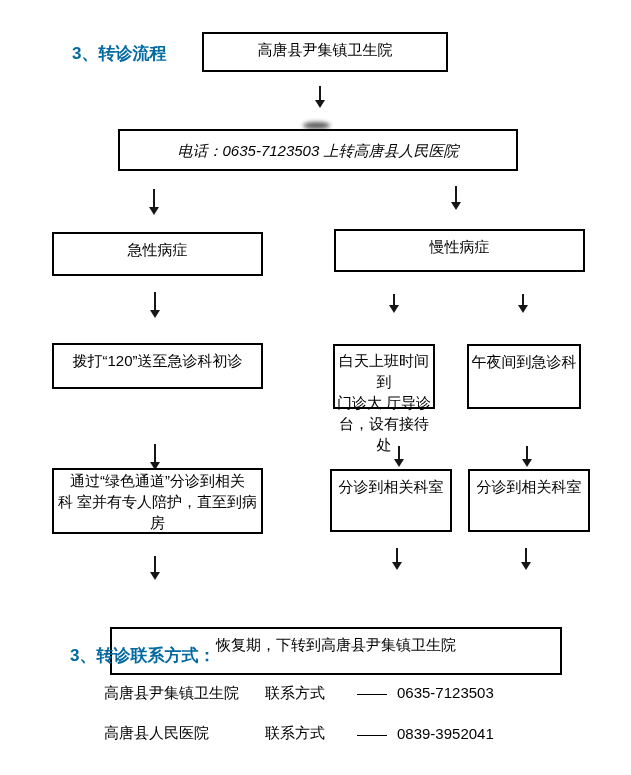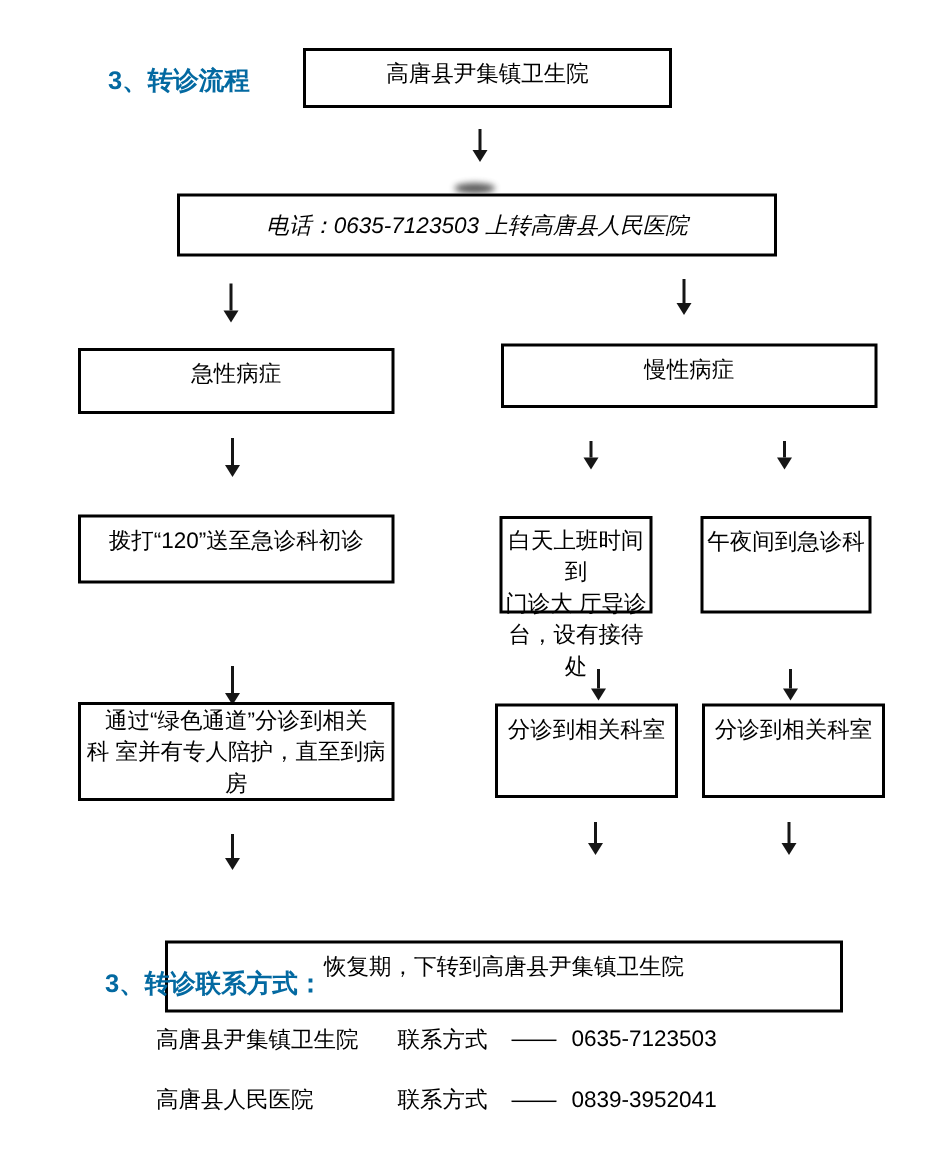--- a/index.html
+++ b/index.html
@@ -15,21 +15,21 @@
   .arrow{position:absolute;width:12px;display:flex;flex-direction:column;align-items:center;}
   .arrow .shaft{width:2px;flex:1;background:#161616;}
   .arrow .head{width:0;height:0;border-left:5px solid transparent;border-right:5px solid transparent;
                border-top:8px solid #161616;}
 
   .smudge{position:absolute;left:303px;top:122px;width:27px;height:7px;background:#3f3f3f;
           filter:blur(2px);opacity:.85;border-radius:50%;}
 
   .contact-row{position:absolute;left:104px;font-size:15px;display:flex;white-space:nowrap;}
   .contact-name{display:inline-block;width:161px;}
-  .contact-label{margin-right:16px;}
+  .contact-label{margin-right:32px;}
   .contact-dash{margin-right:10px;}
 </style>
 </head>
 <body>
 
 <div id="page">
 
   <div class="heading" style="left:72px;top:42px;">3、转诊流程</div>
 
   <div class="fc-box" style="left:202px;top:32px;width:246px;height:40px;">高唐县尹集镇卫生院</div>

